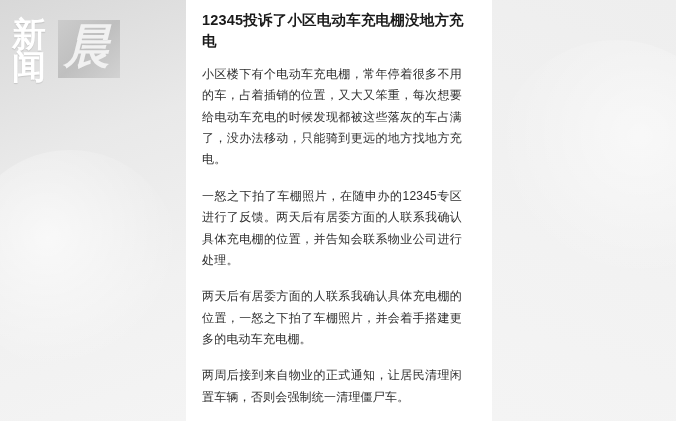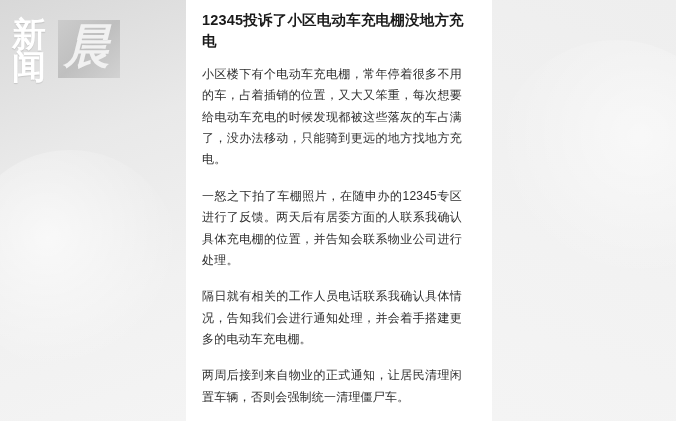--- a/index.html
+++ b/index.html
@@ -143,18 +143,18 @@
   </div>
 
   <div class="right-panel">
     <div class="blob blob-b"></div>
   </div>
 
   <div class="article-card">
     <h1 class="article-title">12345投诉了小区电动车充电棚没地方充电</h1>
     <p class="article-para">小区楼下有个电动车充电棚，常年停着很多不用的车，占着插销的位置，又大又笨重，每次想要给电动车充电的时候发现都被这些落灰的车占满了，没办法移动，只能骑到更远的地方找地方充电。</p>
     <p class="article-para">一怒之下拍了车棚照片，在随申办的12345专区进行了反馈。两天后有居委方面的人联系我确认具体充电棚的位置，并告知会联系物业公司进行处理。</p>
-    <p class="article-para">隔日就有相关的工作人员电话联系我确认具体情况，告知我们会进行通知处理，并会着手搭建更多的电动车充电棚。</p>
+    <p class="article-para">两天后有居委方面的人联系我确认具体充电棚的位置，一怒之下拍了车棚照片，并会着手搭建更多的电动车充电棚。</p>
     <p class="article-para">两周后接到来自物业的正式通知，让居民清理闲置车辆，否则会强制统一清理僵尸车。</p>
 
   </div>
 
 </div>
 
 </body></html>

